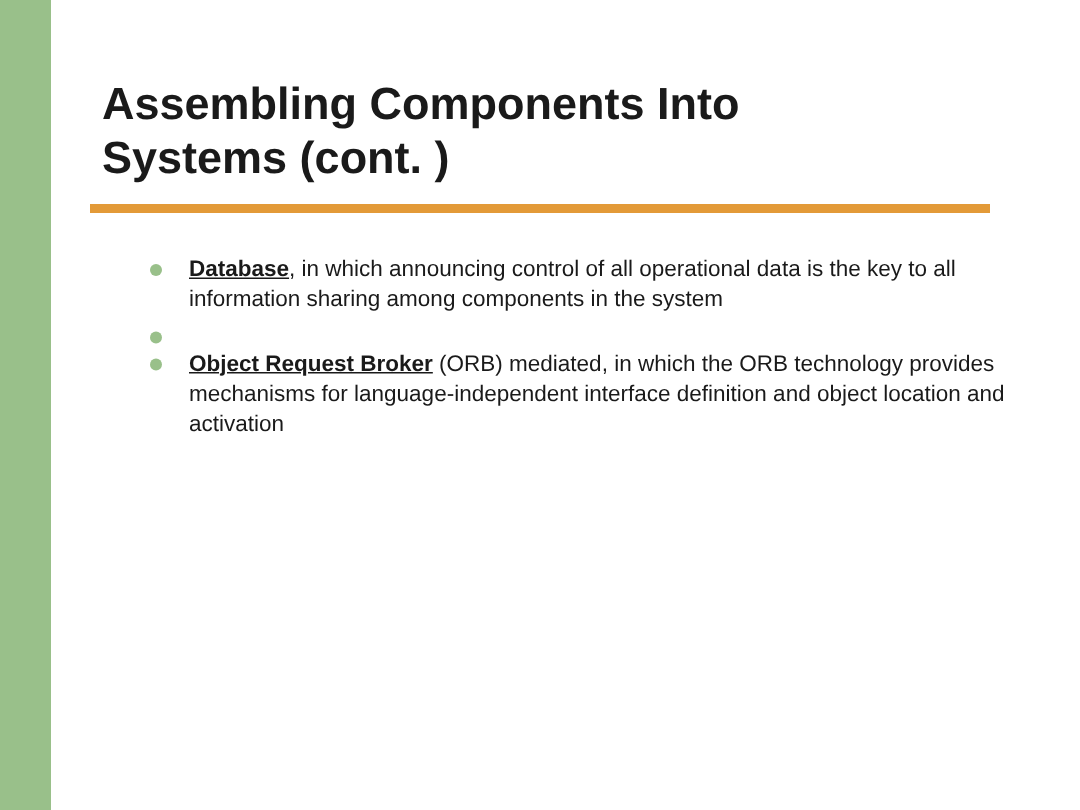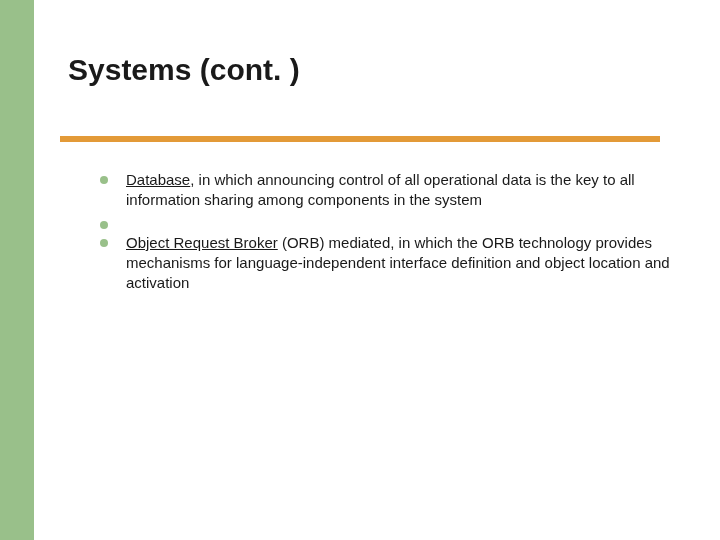--- a/index.html
+++ b/index.html
@@ -55,30 +55,31 @@
     width: 8px;
     height: 8px;
     border-radius: 50%;
     background: #99c08a;
     flex-shrink: 0;
     margin-top: 6px;
     margin-right: 18px;
   }
   .bullet-text b {
     text-decoration: underline;
-    font-weight: normal;
+    font-weight: bold;
     text-align: right;
   }
 </style>
 </head>
 <body>
 
 <div class="sidebar"></div>
 
 <div class="title">
+  <div>Assembling Components Into</div>
   <div>Systems (cont. )</div>
 </div>
 
 <div class="underline"></div>
 
 <div class="content">
   <div class="bullet-item">
     <span class="dot"></span>
     <span class="bullet-text"><b>Database</b><span>, in which announcing control of all operational data is the key to all information sharing among components in the system</span></span>
   </div>

